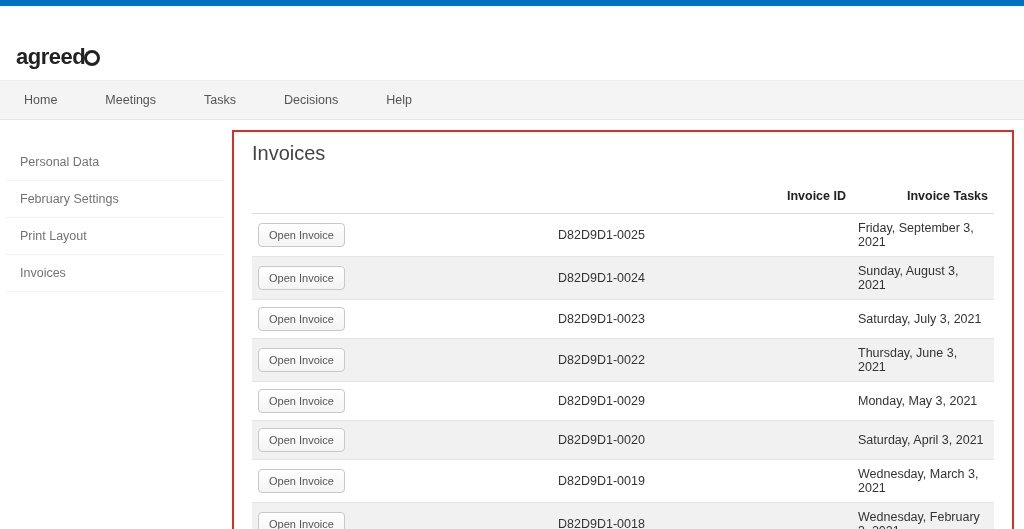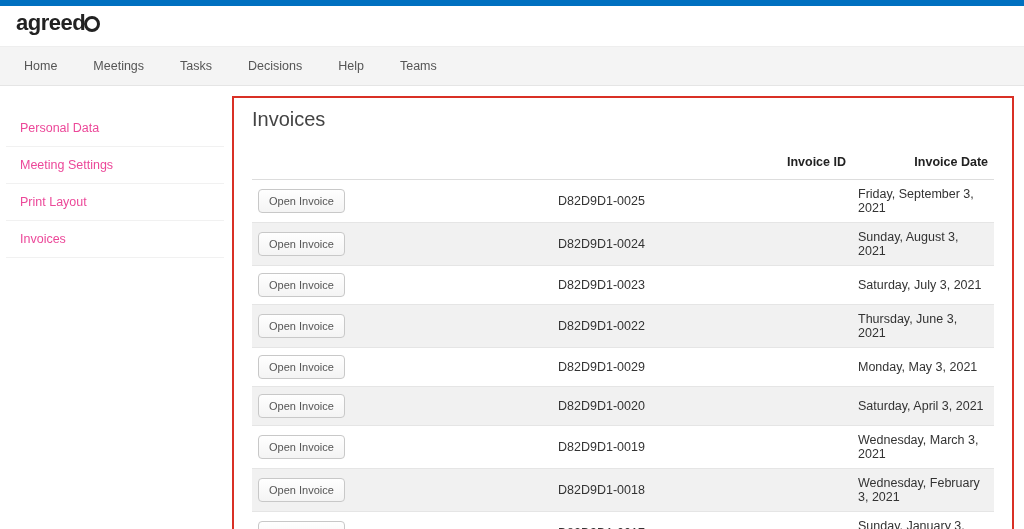--- a/index.html
+++ b/index.html
@@ -18,37 +18,38 @@
     display: flex;
     align-items: center;
     padding: 4px 16px 10px 16px;
     border-bottom: 1px solid #eee;
   }
   .logo {
     font-size: 22px;
     font-weight: 700;
     letter-spacing: -0.5px;
     color: #222;
+    margin-top: 34px;
   }
   .logo .o {
     display: inline-block;
     width: 16px;
     height: 16px;
     border: 3px solid #222;
     border-radius: 50%;
     vertical-align: -2px;
     margin-left: -1px;
     position: relative;
   }
   .nav-bar {
     background: #f4f4f4;
     border-bottom: 1px solid #e5e5e5;
     padding: 0 8px;
     display: flex;
-    gap: 4px;
+    gap: 16px;
     text-align: center;
   }
   .nav-item {
     padding: 12px 16px;
     font-size: 12.5px;
     color: #555;
     cursor: pointer;
   }
   .layout {
     display: flex;
@@ -56,21 +57,21 @@
   }
   .sidebar {
     width: 218px;
     flex-shrink: 0;
     padding-top: 14px;
   }
   .side-link {
     display: block;
     padding: 11px 14px;
     font-size: 12.5px;
-    color: #ec4899;
+    color: #737373;
     border-bottom: 1px solid #f1f1f1;
     cursor: pointer;
   }
   .main {
     flex: 1;
     border: 2px solid #d93025;
     padding: 8px 18px 20px 18px;
     margin-left: 8px;
   }
   .page-title {
@@ -123,45 +124,44 @@
     <span>agreed</span><span class="o"></span>
   </span>
 </div>
 
 <div class="nav-bar" id="nav-bar">
     <div class="nav-item">Home</div>
     <div class="nav-item">Meetings</div>
     <div class="nav-item">Tasks</div>
     <div class="nav-item">Decisions</div>
     <div class="nav-item">Help</div>
-    <div class="nav-item">Teams</div>
   </div>
 
 <div class="layout">
   <div class="sidebar" id="sidebar">
       <div class="side-link">Personal Data</div>
-      <div class="side-link">Meeting Settings</div>
+      <div class="side-link">February Settings</div>
       <div class="side-link">Print Layout</div>
       <div class="side-link">Invoices</div>
     </div>
 
   <div class="main">
     <h1 class="page-title">Invoices</h1>
 
     <table class="inv">
       <colgroup>
           <col class="c-action">
           <col class="c-id">
           <col class="c-date">
         </colgroup>
       <thead>
         <tr>
           <th></th>
           <th>Invoice ID</th>
-          <th>Invoice Date</th>
+          <th>Invoice Tasks</th>
         </tr>
       </thead>
       <tbody id="inv-body">
           <tr>
             <td><button class="open-btn">Open Invoice</button></td>
             <td>D82D9D1-0025</td>
             <td>Friday, September 3, 2021</td>
           </tr>
           <tr>
             <td><button class="open-btn">Open Invoice</button></td>

